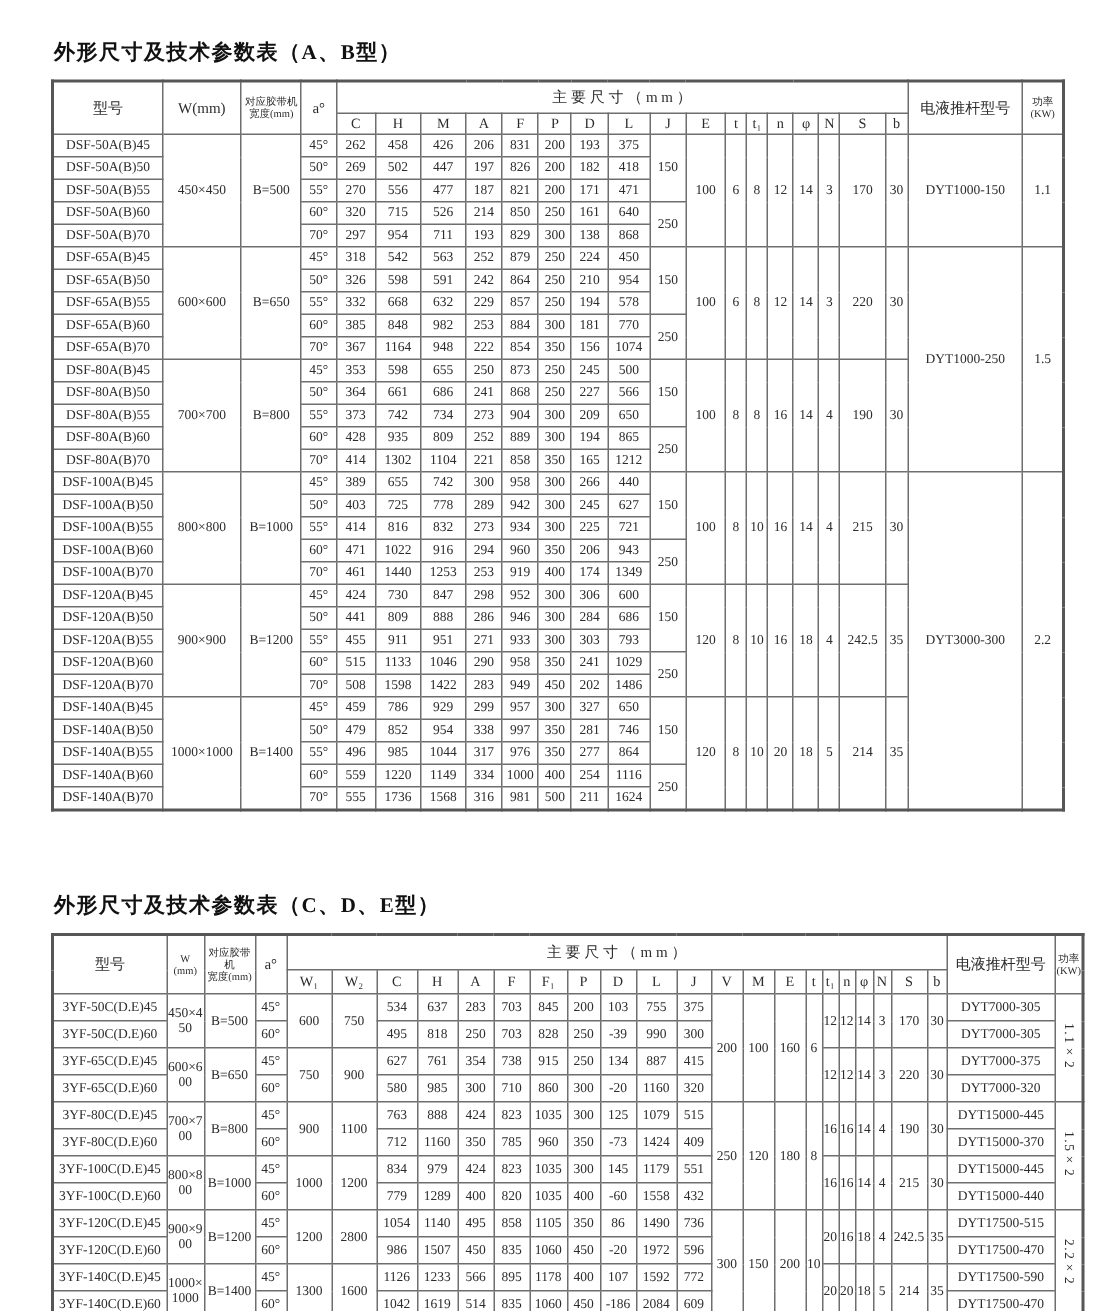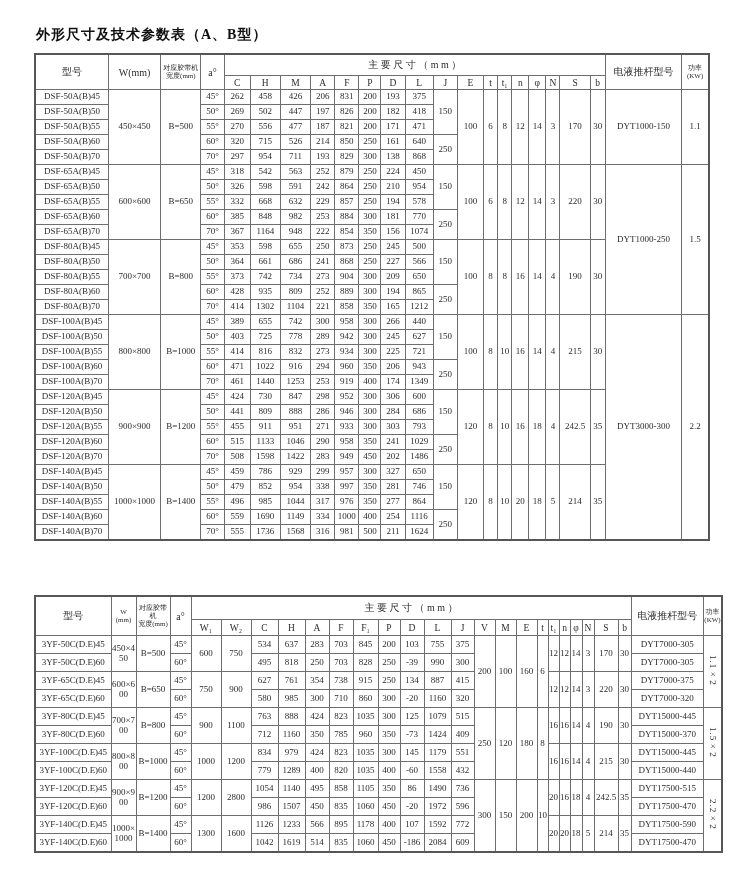--- a/index.html
+++ b/index.html
@@ -497,21 +497,21 @@
             <td>317</td>
             <td>976</td>
             <td>350</td>
             <td>277</td>
             <td>864</td>
           </tr>
           <tr>
             <td>DSF-140A(B)60</td>
             <td>60°</td>
             <td>559</td>
-            <td>1690</td>
+            <td>1220</td>
             <td>1149</td>
             <td>334</td>
             <td>1000</td>
             <td>400</td>
             <td>254</td>
             <td>1116</td>
             <td rowspan="2">250</td>
           </tr>
           <tr>
             <td>DSF-140A(B)70</td>
@@ -523,20 +523,21 @@
             <td>981</td>
             <td>500</td>
             <td>211</td>
             <td>1624</td>
           </tr>
         </tbody>
       </table>
   </section>
 
   <section class="sec2">
+    <h2 class="tbl-title">外形尺寸及技术参数表（C、D、E型）</h2>
     <table class="t2" id="table2">
         <colgroup>
           <col style="width: 76px;">
           <col style="width: 25px;">
           <col style="width: 34px;">
           <col style="width: 21px;">
           <col style="width: 30px;">
           <col style="width: 30px;">
           <col style="width: 27px;">
           <col style="width: 27px;">

